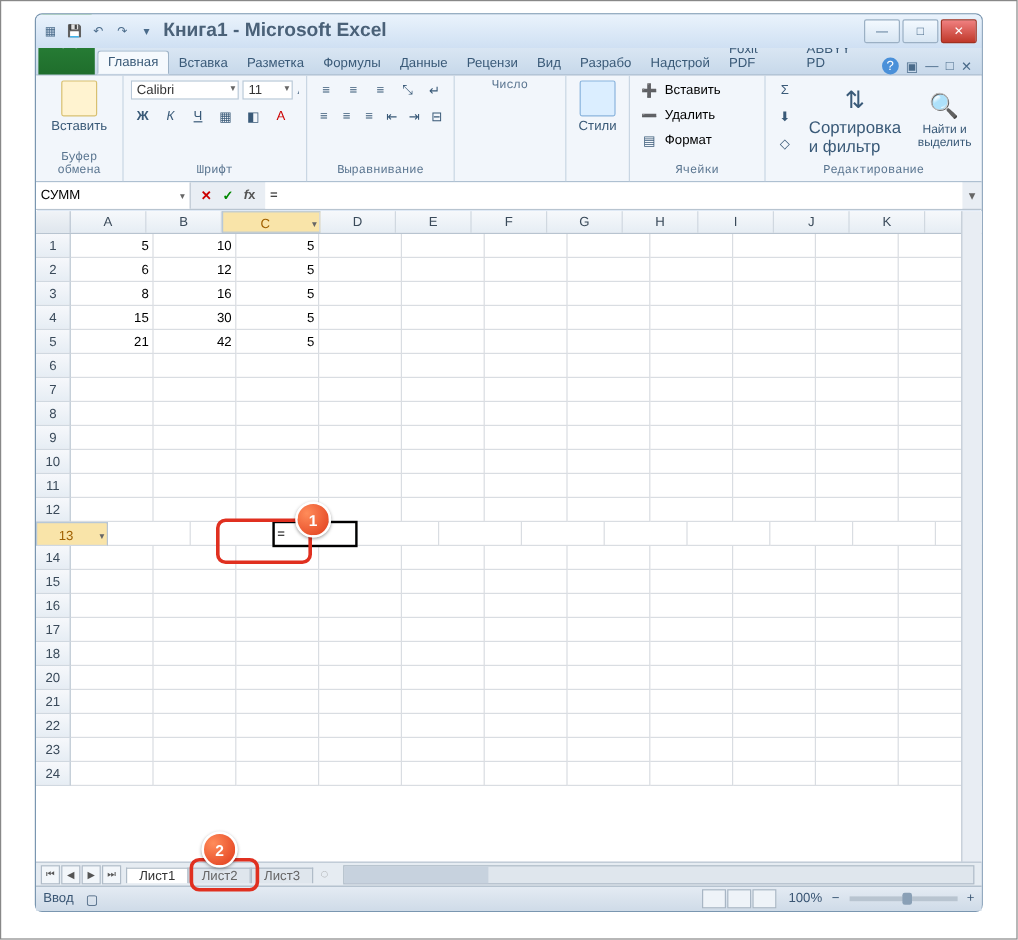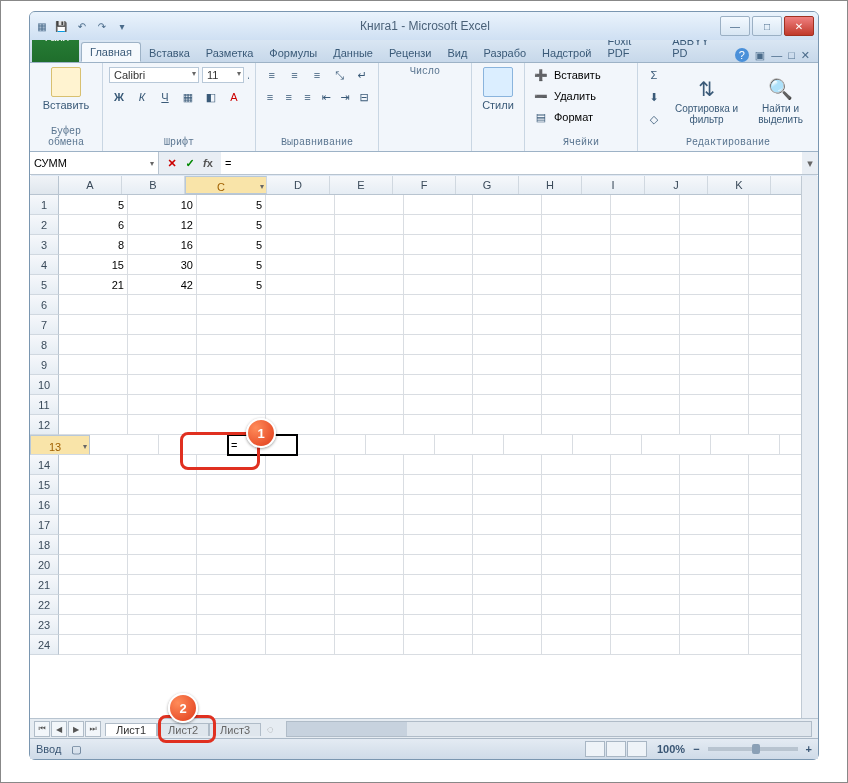--- a/index.html
+++ b/index.html
@@ -2,21 +2,21 @@
 <html><head>
 <meta charset="utf-8">
 <style>
 html,body{margin:0;padding:0;font-family:"Segoe UI",Tahoma,sans-serif;font-size:11px;background:#fff;}
 body{width:848px;height:783px;position:relative;overflow:hidden;border:1px solid #888;box-sizing:border-box;}
 
 .win{position:absolute;left:28px;top:10px;right:28px;bottom:22px;background:#dfe9f5;border:1px solid #7a96b0;border-radius:6px;box-shadow:0 0 0 1px #fff inset;}
 .titlebar{height:28px;display:flex;align-items:center;background:linear-gradient(#eaf3fc,#cfe0f3);border-radius:5px 5px 0 0;padding:0 4px;gap:6px;position:relative;}
 .qat{display:flex;gap:4px;align-items:center;}
 .qat .ico,.winbtns>div,.tb-ico{width:16px;height:16px;display:flex;align-items:center;justify-content:center;font-size:10px;color:#4a6b8a;}
-.title{flex:1;text-align:center;color:#4a6178;font-size:12px;}
+.title{flex:1;text-align:left;color:#4a6178;font-size:16px;font-weight:bold;}
 .winbtns{display:flex;gap:2px;}
 .winbtns>div{width:28px;height:18px;border:1px solid #9bb0c4;border-radius:2px;background:linear-gradient(#f3f9ff,#d8e6f3);}
 .winbtns .close{background:linear-gradient(#f08080,#c0392b);color:#fff;border-color:#a03020;}
 
 .tabsrow{height:22px;display:flex;align-items:flex-end;padding:0 2px;gap:0;background:linear-gradient(#d9e6f3,#c7d8ea);border-bottom:1px solid #9db2c6;}
 .file-tab{background:linear-gradient(#2e8b3e,#1f6e2c);color:#fff;padding:19px 10px;border-radius:4px 4px 0 0;margin-right:2px;}
 .rtab{padding:3px 8px;color:#3a5a78;cursor:default;}
 .rtab.active{background:#f5f9fd;border:1px solid #9db2c6;border-bottom:1px solid #f5f9fd;border-radius:3px 3px 0 0;text-align:right;}
 .tabright{margin-left:auto;display:flex;gap:6px;align-items:center;padding-right:6px;color:#4a6b8a;}
 
@@ -59,21 +59,21 @@
 .navbtns span{width:14px;height:14px;display:flex;align-items:center;justify-content:center;border:1px solid #b0bcc8;background:#f2f6fa;font-size:8px;color:#555;}
 .stab{padding:0 10px;background:#fff;border:1px solid #b0bcc8;border-bottom:none;margin-top:1px;font-size:11px;color:#333;}
 .stab.inactive{background:#dfe6ed;color:#666;}
 .hscroll{flex:1;margin:0 6px;height:14px;background:#dfe6ed;border:1px solid #b0bcc8;position:relative;}
 .hscroll .thumb{position:absolute;left:0;top:0;bottom:0;width:120px;background:#c7d2de;}
 
 .status{position:absolute;left:0;right:0;bottom:0;height:20px;background:linear-gradient(#e4ebf3,#cfdbe8);border-top:1px solid #aab8c6;display:flex;align-items:center;padding:0 6px;gap:10px;color:#3a5674;}
 .status .spacer{flex:1;}
 .viewbtns{display:flex;gap:1px;}
 .viewbtns span{width:18px;height:14px;border:1px solid #a8b6c4;background:#eef3f8;}
-.zoom{display:flex;align-items:center;gap:8px;font-weight:bold;}
+.zoom{display:flex;align-items:center;gap:8px;}
 .zoom .track{width:90px;height:4px;background:#b8c4d0;position:relative;}
 .zoom .track::after{content:"";position:absolute;left:44px;top:-3px;width:8px;height:10px;background:#8aa0b6;border-radius:2px;}
 </style>
 </head>
 <body>
 
 <div class="win">
 
   <div class="titlebar">
     <div class="qat">
@@ -197,21 +197,21 @@
     </div>
     <div class="group" style="min-width:150px;border-right:none">
       <div class="rows" style="flex-direction:row;gap:6px">
         <div style="display:flex;flex-direction:column;gap:2px">
           <div class="sbtn">Σ</div>
           <div class="sbtn">⬇</div>
           <div class="sbtn">◇</div>
         </div>
         <div class="btnbig">
           <div style="font-size:20px">⇅</div>
-          <span style="font-size:10px;text-align:center">Сортировка и фильтр</span>
+          <span style="font-size:14px;text-align:left">Сортировка и фильтр</span>
         </div>
         <div class="btnbig">
           <div style="font-size:20px">🔍</div>
           <span style="font-size:10px;text-align:center">Найти и выделить</span>
         </div>
       </div>
       <div class="gtitle">Редактирование</div>
     </div>
   </div>
 

